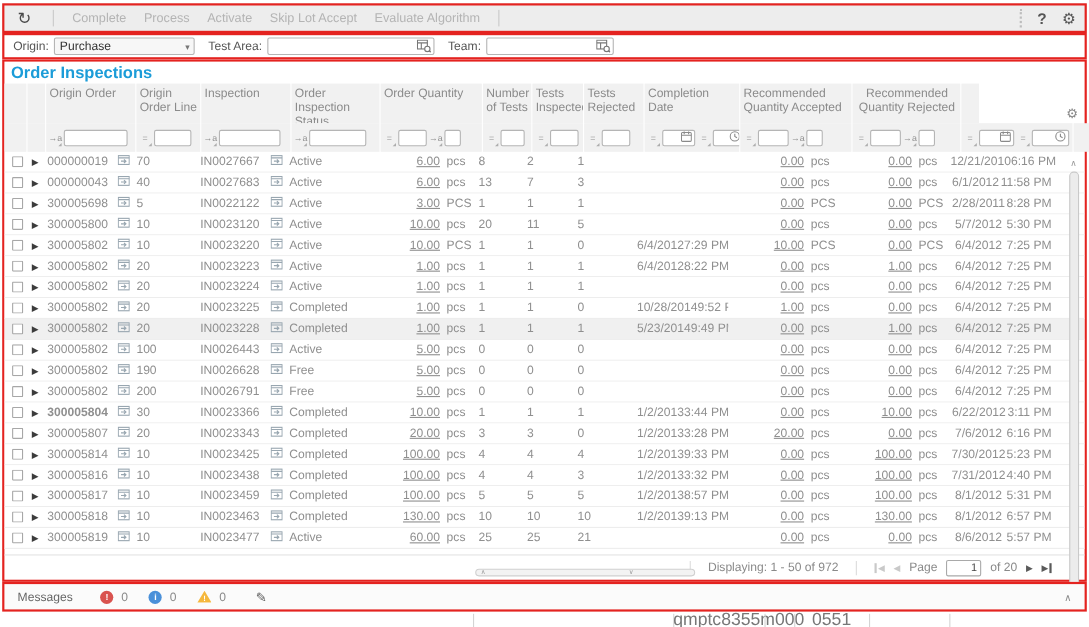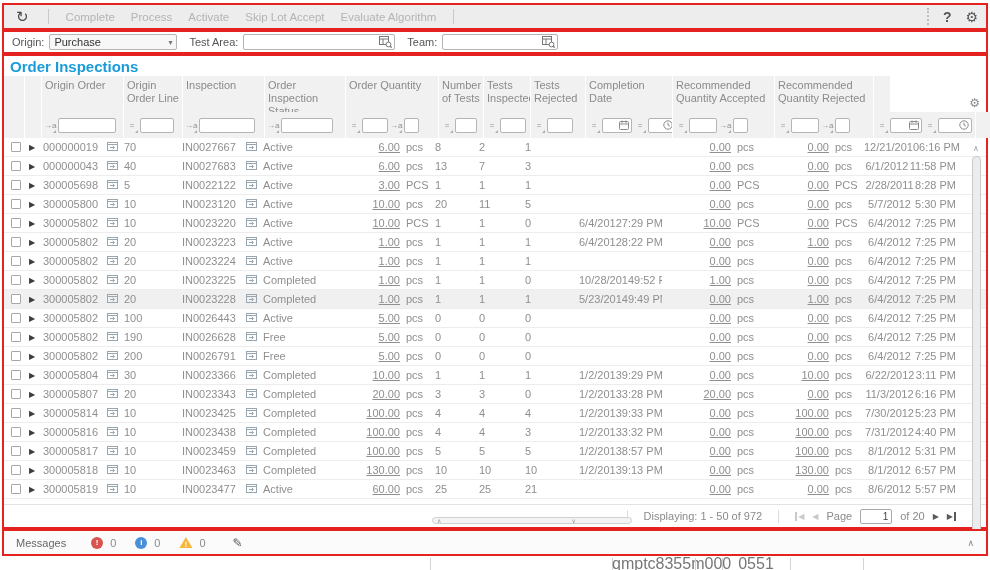--- a/index.html
+++ b/index.html
@@ -165,21 +165,21 @@
         <div class="hcell" style="width: 81px; flex: 0 0 81px;">Origin Order</div>
         <div class="hcell" style="width: 58px; flex: 0 0 58px;">Origin Order Line</div>
         <div class="hcell" style="width: 81px; flex: 0 0 81px;">Inspection</div>
         <div class="hcell" style="width: 80px; flex: 0 0 80px;">Order Inspection Status</div>
         <div class="hcell" style="width: 92px; flex: 0 0 92px;">Order Quantity</div>
         <div class="hcell" style="width: 44px; flex: 0 0 44px;">Number of Tests</div>
         <div class="hcell" style="width: 46px; flex: 0 0 46px;">Tests Inspected</div>
         <div class="hcell" style="width: 54px; flex: 0 0 54px;">Tests Rejected</div>
         <div class="hcell" style="width: 86px; flex: 0 0 86px;">Completion Date</div>
         <div class="hcell" style="width: 101px; flex: 0 0 101px;">Recommended Quantity Accepted</div>
-        <div class="hcell" style="width: 98px; flex: 0 0 98px;">Recommended Quantity Rejected</div>
+        <div class="hcell" style="width: 98px; flex: 0 0 98px; text-align: center;">Recommended Quantity Rejected</div>
         <div class="hcell" style="width: 16px; flex: 0 0 16px;"></div>
       </div>
     <div class="filt-row" id="filtRow">
         <div class="fcell" style="width: 20px; flex: 0 0 20px;"></div>
         <div class="fcell" style="width: 16px; flex: 0 0 16px;"></div>
         <div class="fcell" style="width: 81px; flex: 0 0 81px;">
           <span class="op">→a</span>
           <span class="finp" style="width: 58px;">
             <input style="">
           </span>
@@ -1002,21 +1002,21 @@
               <span class="tm">7:25 PM</span>
             </div>
           </div>
           <div class="g-row">
             <div class="cell" style="flex: 0 0 20px; width: 20px;">
               <span class="cb"></span>
             </div>
             <div class="cell" style="flex: 0 0 16px; width: 16px; padding: 0px;">
               <span class="exp">▶</span>
             </div>
-            <div class="cell" style="flex: 0 0 81px; width: 81px;">
+            <div class="cell" style="flex: 0 0 81px; width: 81px; font-weight: bold;">
               <span>300005804</span>
               <span class="drill"><svg width="11" height="11" viewBox="0 0 11 11">
                   <rect x="0.5" y="1.5" width="10" height="8" fill="none" stroke="#98a6b0"></rect>
                   <line x1="0.5" y1="3.5" x2="10.5" y2="3.5" stroke="#98a6b0"></line>
                   <path d="M3 6.5h4M5.7 4.8l1.8 1.7-1.8 1.7" stroke="#98a6b0" fill="none"></path>
                 </svg></span>
             </div>
             <div class="cell" style="flex: 0 0 58px; width: 58px;">
               <span>30</span>
             </div>
@@ -1039,21 +1039,21 @@
               <span>1</span>
             </div>
             <div class="cell" style="flex: 0 0 46px; width: 46px;">
               <span>1</span>
             </div>
             <div class="cell" style="flex: 0 0 54px; width: 54px;">
               <span>1</span>
             </div>
             <div class="cell" style="flex: 0 0 86px; width: 86px;">
               <span class="dt">1/2/2013</span>
-              <span class="tm">9:29 PM</span>
+              <span class="tm">3:44 PM</span>
             </div>
             <div class="cell" style="flex: 0 0 101px; width: 101px;">
               <span class="num">0.00</span>
               <span class="unit">pcs</span>
             </div>
             <div class="cell" style="flex: 0 0 98px; width: 98px;">
               <span class="num">10.00</span>
               <span class="unit">pcs</span>
             </div>
             <div class="cell" style="flex: 0 0 101px; width: 101px;">
@@ -1109,21 +1109,21 @@
             </div>
             <div class="cell" style="flex: 0 0 101px; width: 101px;">
               <span class="num">20.00</span>
               <span class="unit">pcs</span>
             </div>
             <div class="cell" style="flex: 0 0 98px; width: 98px;">
               <span class="num">0.00</span>
               <span class="unit">pcs</span>
             </div>
             <div class="cell" style="flex: 0 0 101px; width: 101px;">
-              <span class="dt">11/3/2012</span>
+              <span class="dt">7/6/2012</span>
               <span class="tm">6:16 PM</span>
             </div>
           </div>
           <div class="g-row">
             <div class="cell" style="flex: 0 0 20px; width: 20px;">
               <span class="cb"></span>
             </div>
             <div class="cell" style="flex: 0 0 16px; width: 16px; padding: 0px;">
               <span class="exp">▶</span>
             </div>

